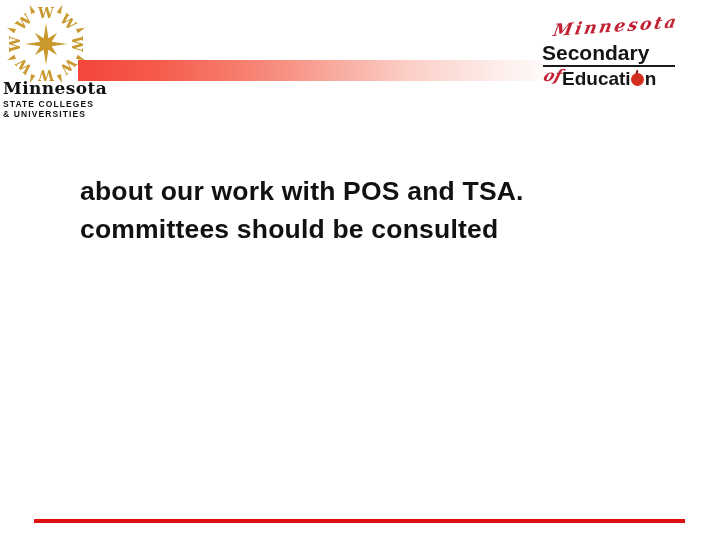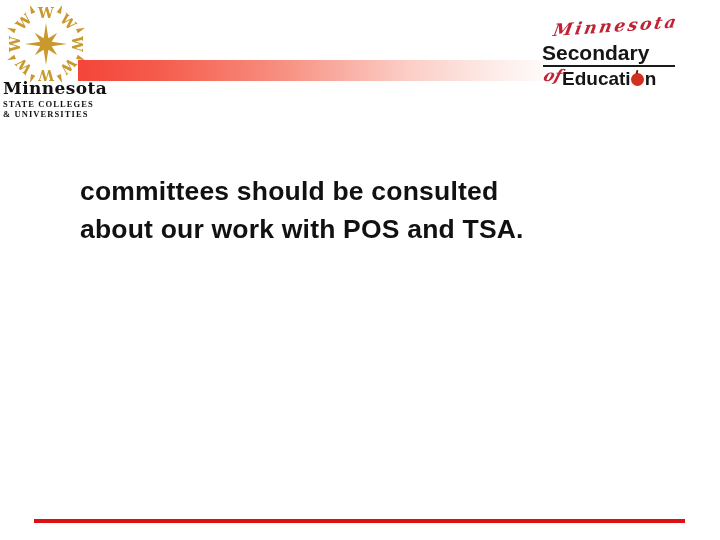--- a/index.html
+++ b/index.html
@@ -10,21 +10,21 @@
   
   .mnscu{position:absolute;left:0;top:0;width:120px;height:125px;}
   .starburst{position:absolute;left:2px;top:0;width:88px;height:88px;color:var(--gold,#C9992E);}
   .mnscu-name{
     position:absolute;left:3px;top:80px;
     font-family:"DejaVu Serif",serif;font-weight:bold;font-size:17px;
     letter-spacing:.4px;color:var(--ink,#111);white-space:nowrap;line-height:1;
   }
   .mnscu-sub{
     position:absolute;left:3px;
-    font-family:Liberation Serif, serif;font-weight:bold;font-size:8.5px;
+    font-family:Liberation Sans, sans-serif;font-weight:bold;font-size:8.5px;
     letter-spacing:1.1px;color:var(--ink,#111);white-space:nowrap;line-height:1;
   }
   .mnscu-sub.s1{top:100px;}
   .mnscu-sub.s2{top:110px;}
   
   .grad-bar{
     position:absolute;left:78px;top:60px;width:482px;height:21px;
     background:linear-gradient(to right,
       var(--bar-red,#F4453A) 0%, #f55a4b 16%, #f78f80 42%,
       #fbcdc5 68%, #fdeeeb 88%, #ffffff 100%);
@@ -120,19 +120,19 @@
 
   <div class="mde">
     <div class="mde-script">Minnesota</div>
     <div class="mde-dept">Secondary</div>
     <div class="mde-rule"></div>
     <div class="mde-of">of</div>
     <div class="mde-edu-row"><span class="mde-edu">Educati</span><span class="apple"></span><span class="mde-edu">n</span></div>
   </div>
 
   <div class="body-text">
+    <div class="body-line indented">about our work with POS and TSA.</div>
     <div class="body-line indented">committees should be consulted</div>
-    <div class="body-line indented">about our work with POS and TSA.</div>
   </div>
 
   <div class="bottom-rule"></div>
 
 </div>
 
 </body></html>

